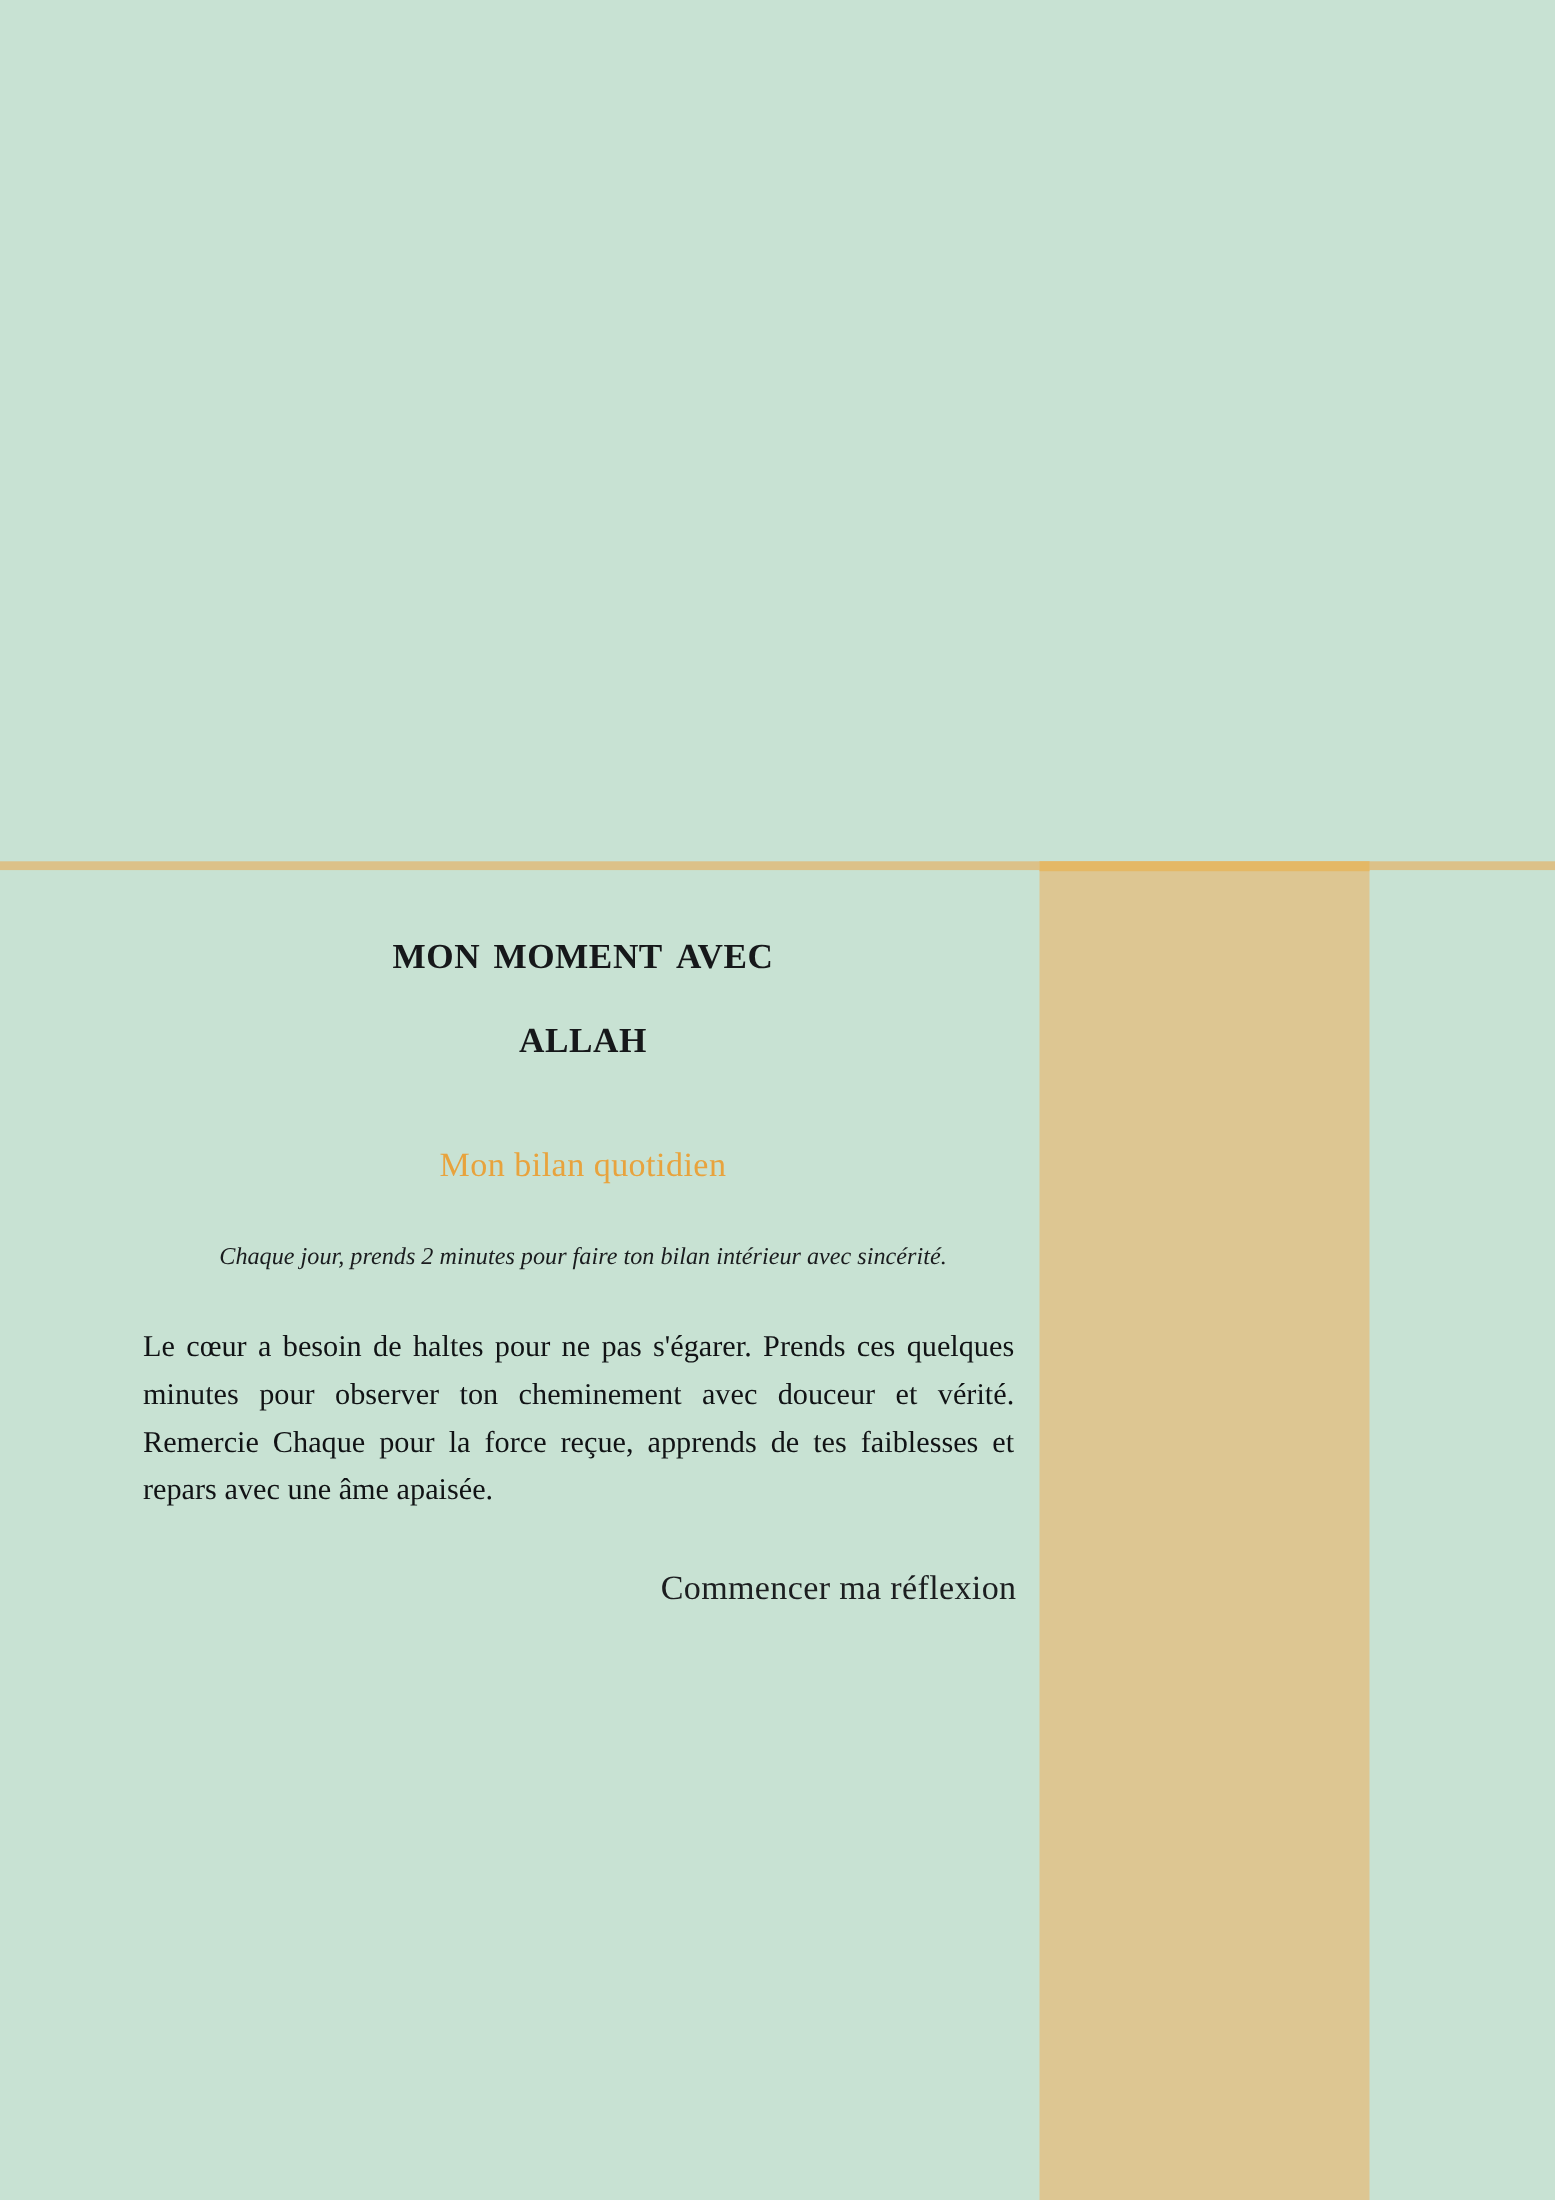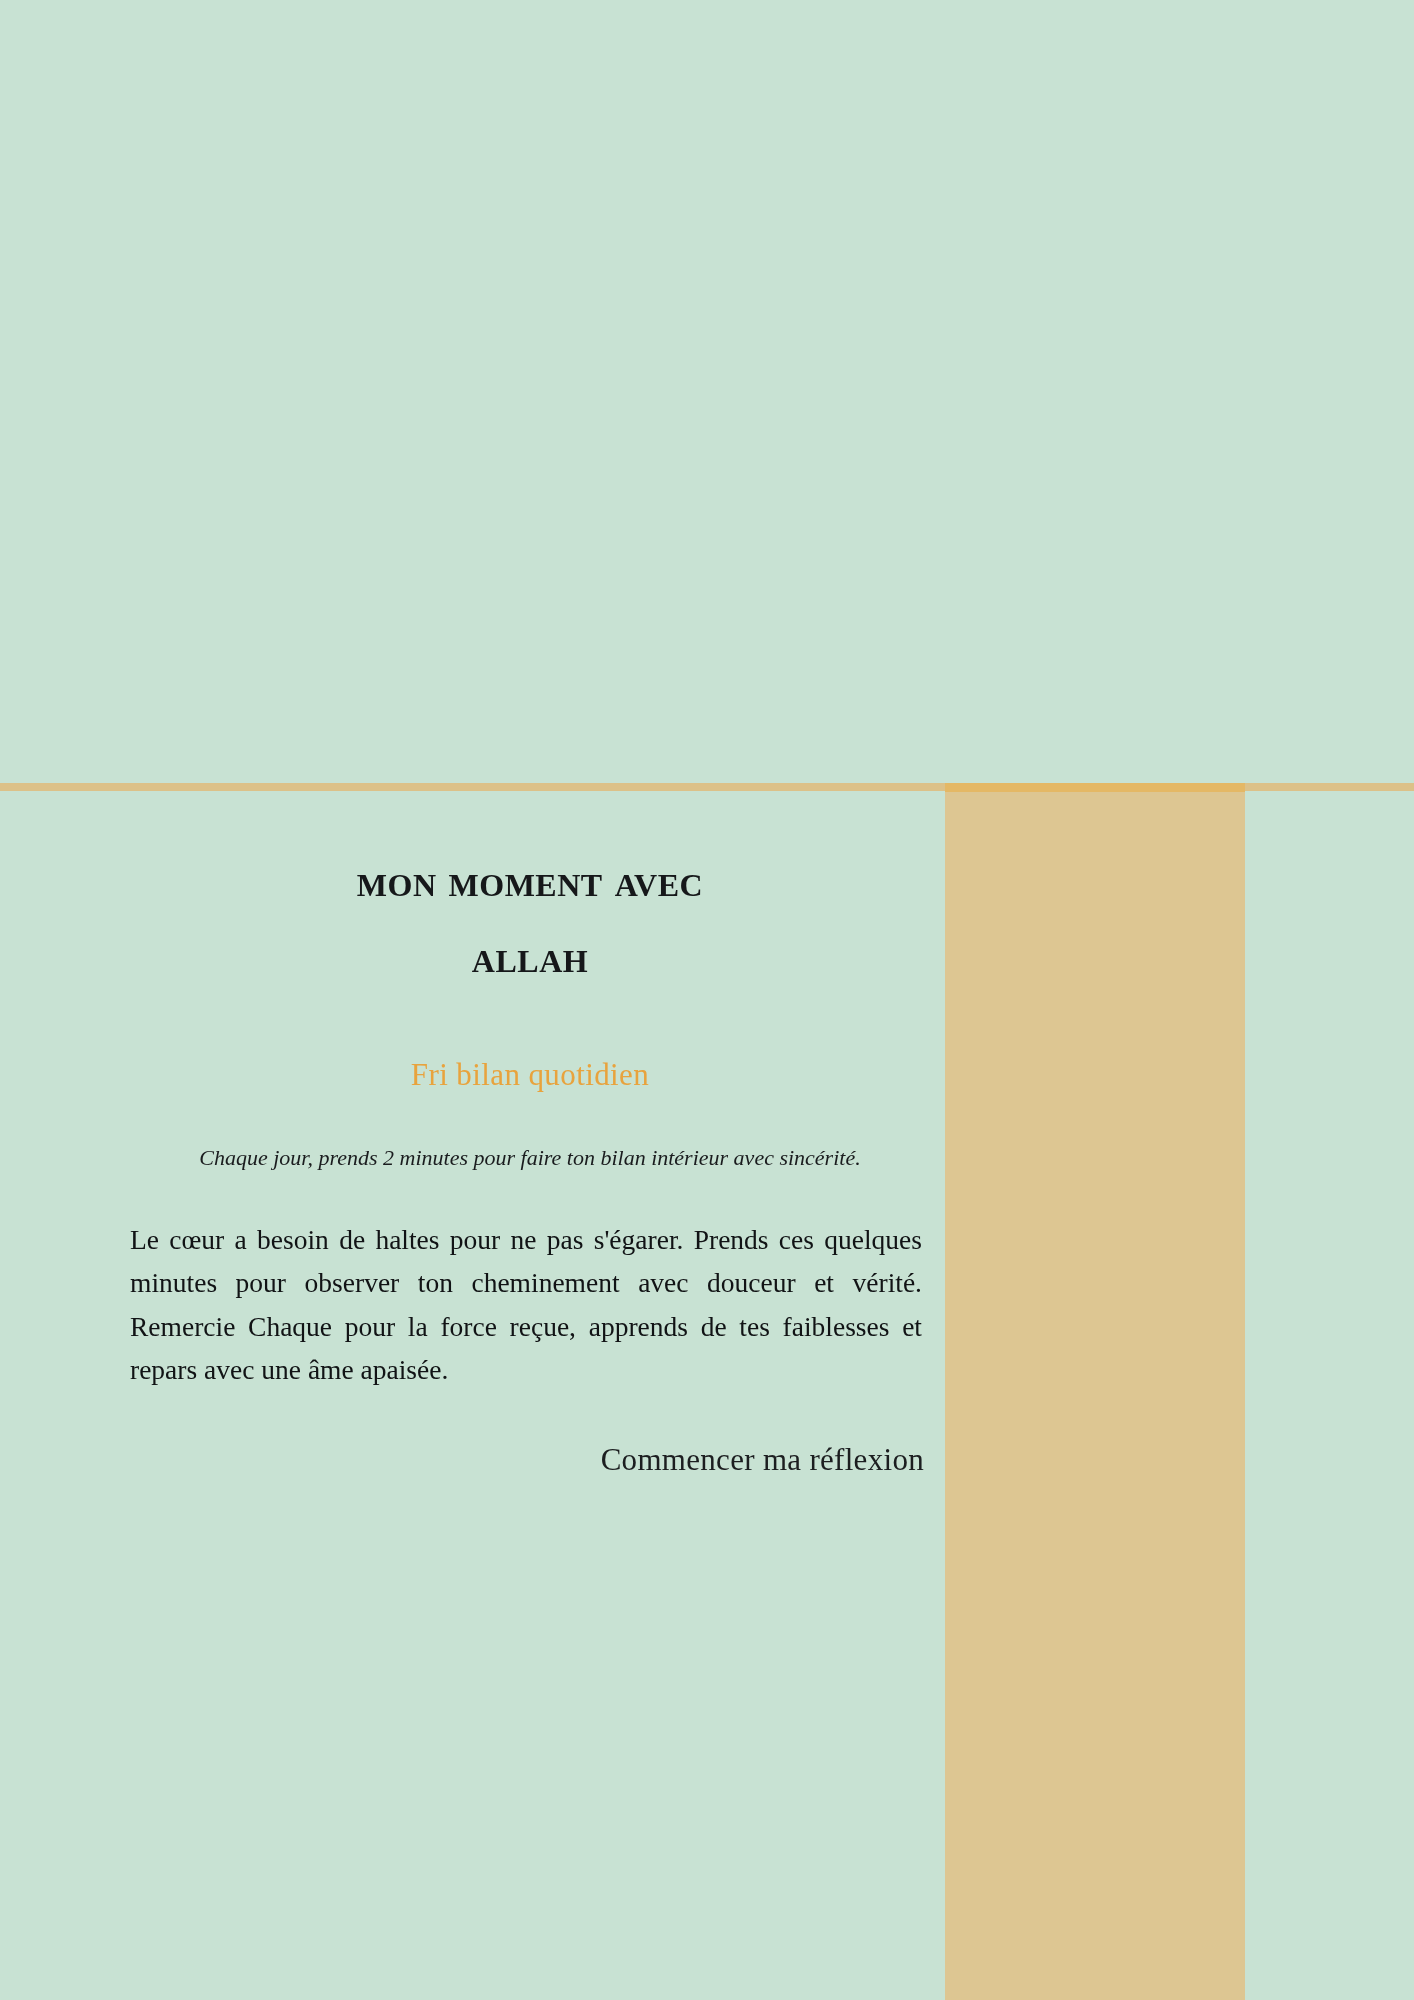--- a/index.html
+++ b/index.html
@@ -53,21 +53,21 @@
     left: 0; top: 0;
     width: 300px;
     height: 9px;
     background: #e4b865;
   }
 
   
   .content {
     position: absolute;
     left: 130px;
-    top: 783px;
+    top: 767px;
     width: 800px;
     height: 1217px;
   }
 
   .title {
     margin: 0;
     padding-top: 60px;
     font-size: 46px;
     font-weight: 600;
     line-height: 1.65;
@@ -141,21 +141,21 @@
 
   </div>
 
   <div class="content">
 
     <h1 class="title">
       <span class="tline">Mon moment avec</span>
       <span class="tline">Allah</span>
     </h1>
 
-    <div class="subtitle">Fri bilan quotidien</div>
+    <div class="subtitle">Mon bilan quotidien</div>
 
     <div class="lede">Chaque jour, prends 2 minutes pour faire ton bilan intérieur avec sincérité.</div>
 
     <p class="body-copy">Le cœur a besoin de haltes pour ne pas s'égarer. Prends ces quelques minutes pour observer ton cheminement avec douceur et vérité. Remercie Chaque pour la force reçue, apprends de tes faiblesses et repars avec une âme apaisée.</p>
 
     <button class="cta">Commencer ma réflexion</button>
 
   </div>
 
 </div>

